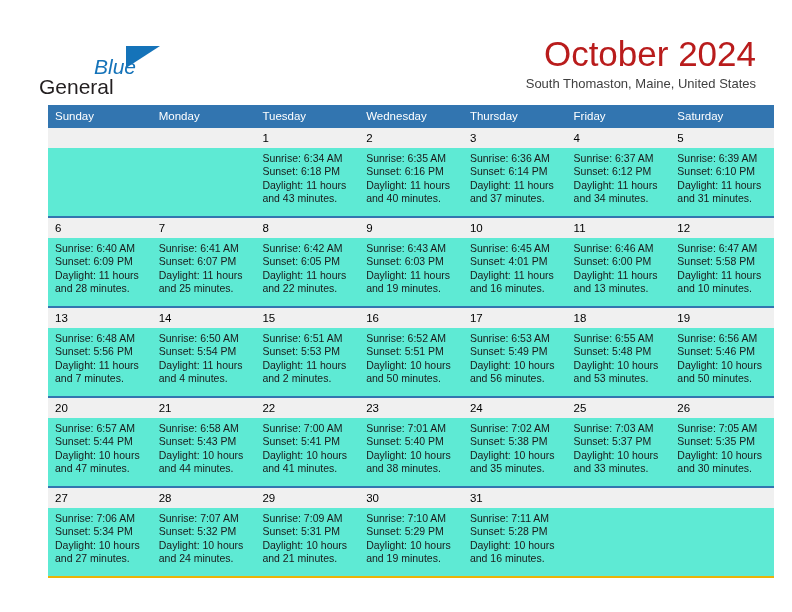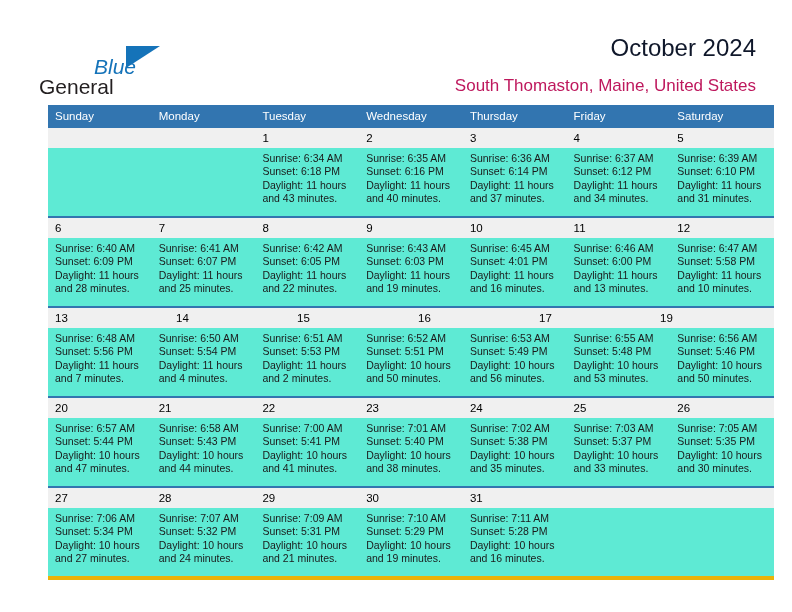--- a/index.html
+++ b/index.html
@@ -60,31 +60,31 @@
     font-size: 21px;
     color: #1573b9;
     line-height: 24px;
     font-style: italic;
   }
 
   .title {
     position: absolute;
     right: 36px;
     top: 34px;
-    font-size: 24px;
-    color: #0f172a;
+    font-size: 35px;
+    color: #b91c1c;
     text-align: right;
     white-space: nowrap;
   }
   .subtitle {
     position: absolute;
     right: 36px;
     top: 76px;
-    font-size: 17px;
-    color: #be185d;
+    font-size: 13px;
+    color: #404040;
     white-space: nowrap;
   }
 
   
   .calendar {
     position: absolute;
     left: 48px;
     top: 105px;
     width: 726px;
   }
@@ -97,21 +97,21 @@
     box-sizing: border-box;
     color: #ffffff;
     font-size: 11.5px;
     padding: 4px 0 5px 7px;
     line-height: 14px;
   }
 
   .week {
     border-bottom: 2px solid #3275b0;
   }
-  .week:last-child { border-bottom: 4px solid #eab308; }
+  .week:last-child { border-bottom: 2px solid #eab308; }
 
   .daynums {
     display: flex;
     background: #f0f0f0;
   }
   .daynum {
     flex: 1 1 0;
     box-sizing: border-box;
     font-size: 11.5px;
     color: #000;
@@ -262,20 +262,21 @@
             </div>
           </div>
         </div>
         <div class="week">
           <div class="daynums">
             <div class="daynum">13</div>
             <div class="daynum">14</div>
             <div class="daynum">15</div>
             <div class="daynum">16</div>
             <div class="daynum">17</div>
+            <div class="daynum">18</div>
             <div class="daynum">19</div>
           </div>
           <div class="details">
             <div class="detail">
               <div>Sunrise: 6:48 AM</div>
               <div>Sunset: 5:56 PM</div>
               <div>Daylight: 11 hours</div>
               <div>and 7 minutes.</div>
             </div>
             <div class="detail">

